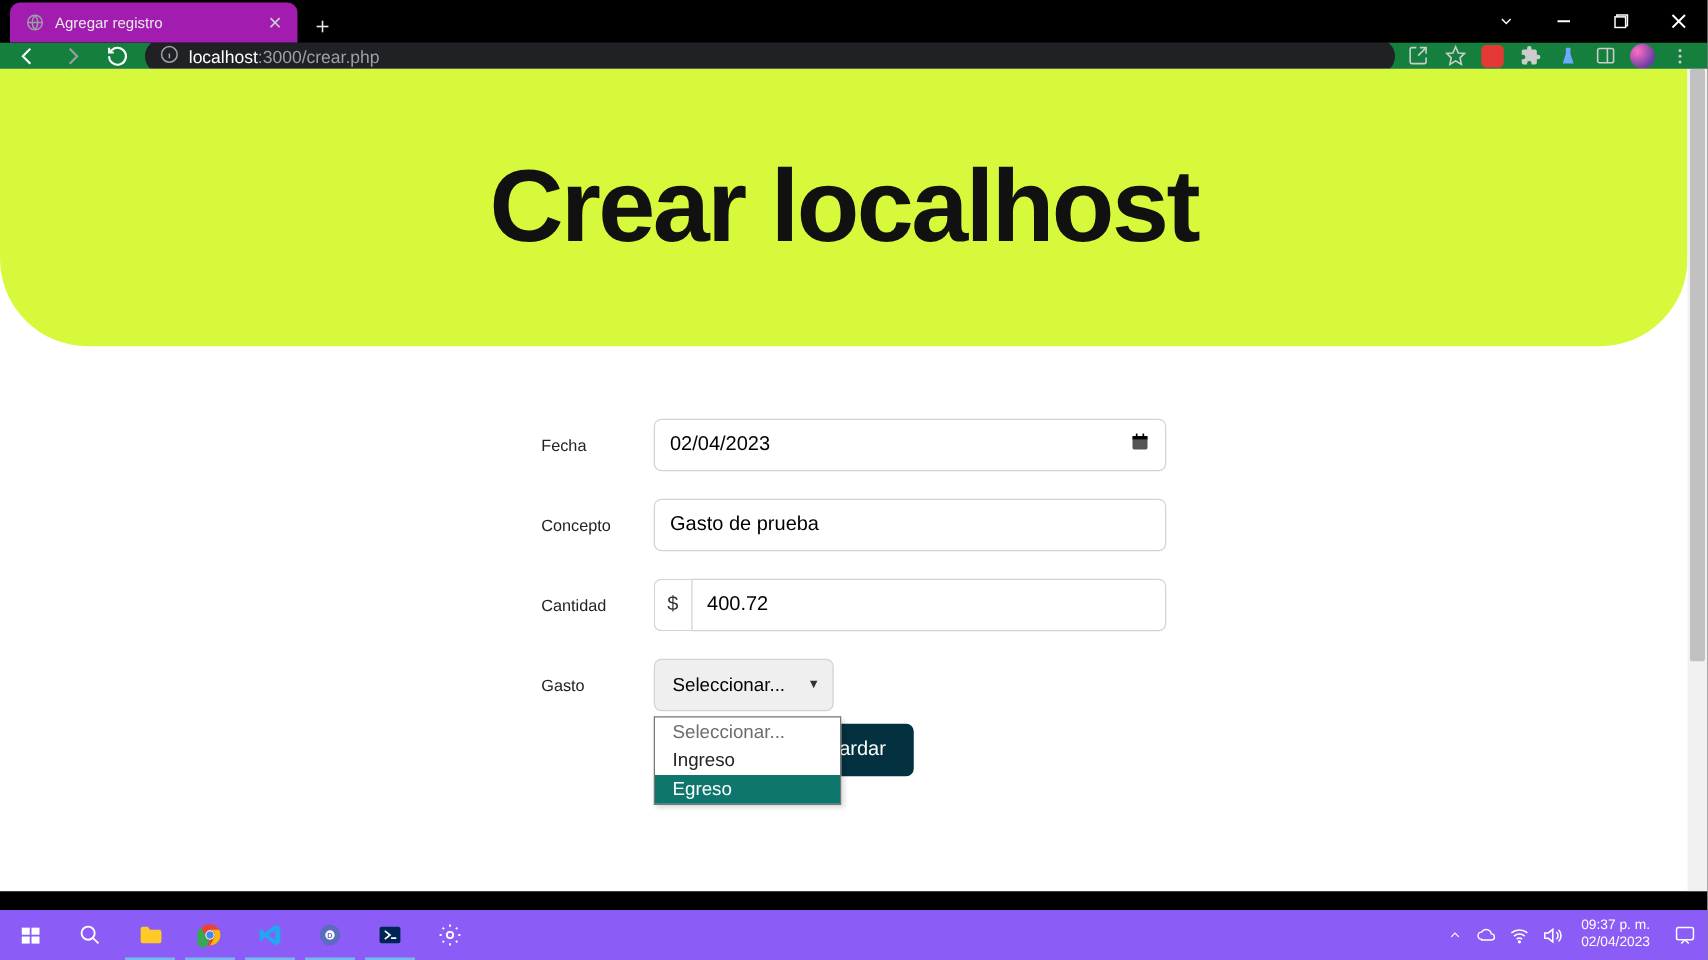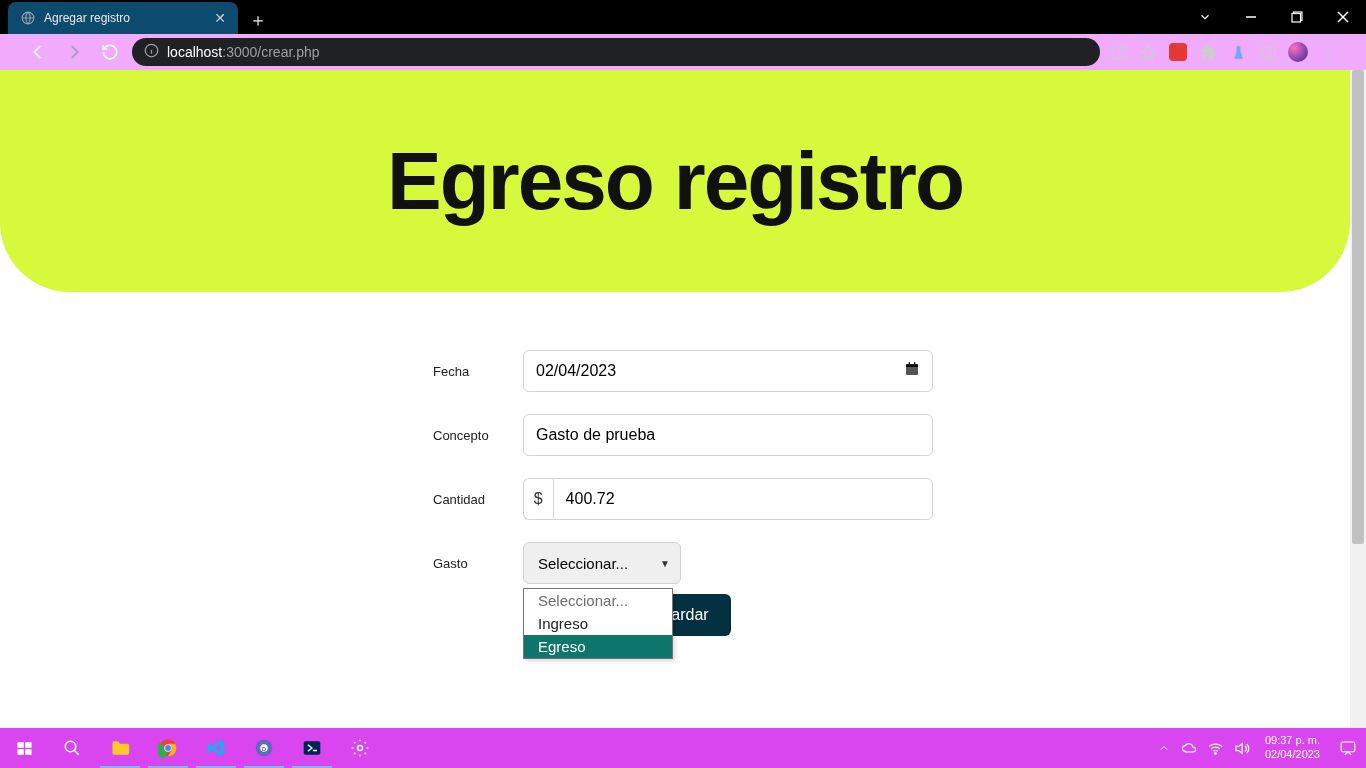--- a/index.html
+++ b/index.html
@@ -2,30 +2,30 @@
 <html><head>
 <meta charset="utf-8">
 <style>
   * { box-sizing: border-box; margin: 0; padding: 0; }
   html, body { width: 1366px; height: 768px; overflow: hidden; font-family: Arial, Helvetica, sans-serif; }
   body { background: #000; }
 
   
   .chrome-titlebar { height: 34px; background: #000; display: flex; align-items: flex-end; color: #ddd; position: relative; }
   .tabstrip { display: flex; align-items: flex-end; height: 34px; padding-left: 8px; }
-  .tab { display: flex; align-items: center; height: 32px; background: #0c4a6e; border-radius: 8px 8px 0 0; padding: 0 12px; gap: 8px; width: 230px; color: #eaeaea; font-size: 12px; }
+  .tab { display: flex; align-items: center; height: 32px; background: #a21caf; border-radius: 8px 8px 0 0; padding: 0 12px; gap: 8px; width: 230px; color: #eaeaea; font-size: 12px; }
   .tab-favicon { width: 16px; height: 16px; display:flex; align-items:center; justify-content:center; color:#9aa0a6; }
   .tab-title { flex: 1; white-space: nowrap; overflow: hidden; text-overflow: ellipsis; }
   .tab-close { color:#ccc; font-size: 14px; line-height:1; }
   .new-tab { width:28px; height:28px; margin-left:6px; display:flex; align-items:center; justify-content:center; color:#eaeaea; font-size:18px; }
   .window-controls { position:absolute; right:0; top:0; height:34px; display:flex; }
   .win-ctrl { width:46px; height:34px; display:flex; align-items:center; justify-content:center; color:#fff; }
   .win-ctrl svg { stroke:#fff; fill:none; }
 
-  .chrome-toolbar { height: 36px; background: #f0abfc; display:flex; align-items:center; padding: 0 24px; gap:8px; }
+  .chrome-toolbar { height: 21px; background: #15803d; display:flex; align-items:center; padding: 0 8px; gap:8px; }
   .nav-btn { width:28px; height:28px; display:flex; align-items:center; justify-content:center; color:#9aa0a6; border-radius:50%; }
   .nav-btn.enabled { color:#fff; }
   .omnibox { flex:1; height:28px; background:#202124; border-radius:14px; display:flex; align-items:center; padding:0 12px; gap:8px; color:#9aa0a6; font-size:14px; }
   .omnibox .url-text { color:#9aa0a6; }
   .omnibox .url-host { color:#fff; }
   .omnibox .url-port { color:#9aa0a6; }
   .omnibox .url-path { color:#9aa0a6; }
   .toolbar-right { display:flex; align-items:center; gap:10px; padding-right:4px; }
   .tool-icon { width:20px; height:20px; display:flex; align-items:center; justify-content:center; color:#ccc; }
   .ext-dot { width:18px; height:18px; border-radius:4px; }
@@ -42,32 +42,32 @@
   .form-wrap { width:500px; margin:58px auto 0; }
   .form-row { display:flex; align-items:center; margin-bottom:22px; }
   .form-label { width:90px; font-size:13px; color:#222; }
   .form-control { flex:1; }
   .input { width:100%; height:42px; border:1px solid #ced4da; border-radius:6px; padding:0 12px; font-size:16px; display:flex; align-items:center; position:relative; background:#fff; }
   .input-group { display:flex; }
   .input-addon { width:32px; height:42px; border:1px solid #ced4da; border-right:none; border-radius:6px 0 0 6px; display:flex; align-items:center; justify-content:center; font-size:16px; color:#333; background:#fff; }
   .input-group .input { border-radius:0 6px 6px 0; }
   .date-icon { position:absolute; right:12px; top:50%; transform:translateY(-50%); color:#555; }
 
-  .select-wrap { position:relative; width:158px; }
+  .select-wrap { position:relative; width:144px; }
   .select-box { height:42px; border:1px solid #ced4da; border-radius:6px; display:flex; align-items:center; padding:0 28px 0 14px; font-size:15px; background:#efefef; position:relative; }
   .select-caret { position:absolute; right:10px; top:50%; transform:translateY(-50%); font-size:10px; color:#333; }
   .dropdown { position:absolute; left:0; top:46px; width:150px; background:#fff; border:1px solid #767676; box-shadow: 2px 2px 4px rgba(0,0,0,.15); z-index:5; }
   .dropdown-item { padding:3px 14px; font-size:15px; color:#222; }
   .dropdown-item.placeholder { color:#6d6d6d; }
   .dropdown-item.highlight { background:#0f766e; color:#fff; }
 
   .submit-btn { display:inline-block; margin-left:195px; background:#03313f; color:#fff; padding:12px 22px; border-radius:6px; font-size:16px; position:relative; z-index:1; }
 
   
-  .taskbar { position:absolute; left:0; bottom:0; width:100%; height:40px; background:#d946ef; display:flex; align-items:center; color:#fff; font-size:11px; }
+  .taskbar { position:absolute; left:0; bottom:0; width:100%; height:40px; background:#8b5cf6; display:flex; align-items:center; color:#fff; font-size:11px; }
   .task-left { display:flex; align-items:center; height:100%; }
   .task-btn { width:48px; height:40px; display:flex; align-items:center; justify-content:center; position:relative; }
   .task-btn.active::after { content:""; position:absolute; bottom:0; left:4px; right:4px; height:2px; background:#76b9ed; }
   .task-right { margin-left:auto; display:flex; align-items:center; height:100%; padding-right:4px; gap:8px; }
   .tray-icon { width:18px; height:18px; display:flex; align-items:center; justify-content:center; color:#fff; }
   .clock { text-align:right; line-height:1.25; padding:0 6px; }
   .notif { width:28px; height:40px; display:flex; align-items:center; justify-content:center; }
 
   .svg-icon { display:block; }
 </style>
@@ -184,21 +184,21 @@
           <circle cx="12" cy="12" r="1.8"></circle>
           <circle cx="12" cy="19" r="1.8"></circle>
         </svg>
     </div>
   </div>
 </div>
 
 <div class="viewport">
 
   <div class="hero">
-    <h1 class="hero-title">Egreso registro</h1>
+    <h1 class="hero-title">Crear localhost</h1>
   </div>
 
   <div class="form-wrap">
 
     <div class="form-row">
       <label class="form-label">Fecha</label>
       <div class="form-control">
         <div class="input">
           <span>02/04/2023</span>
           <span class="date-icon">

